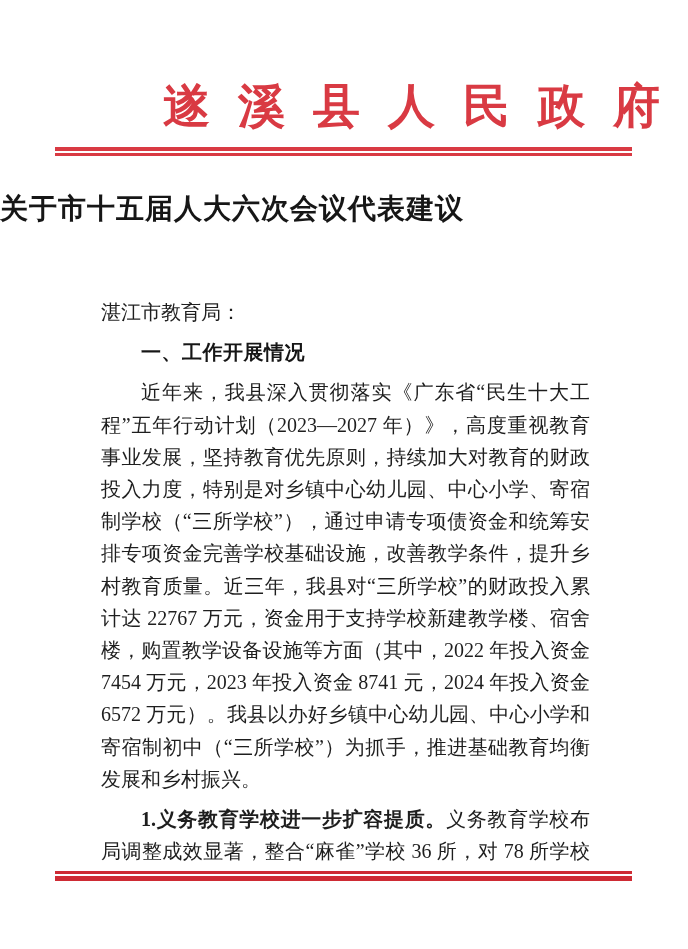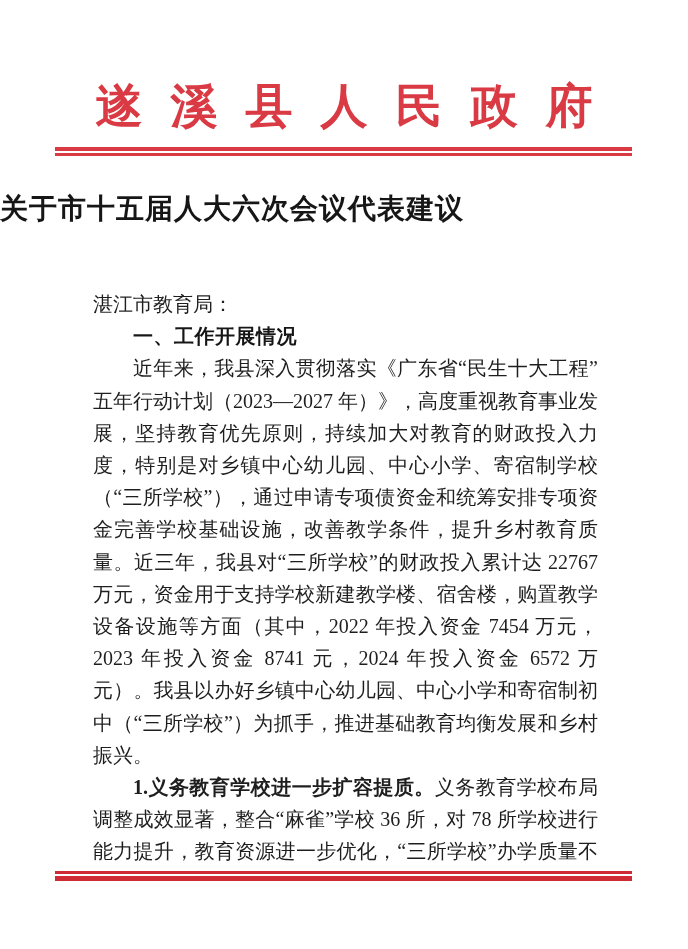--- a/index.html
+++ b/index.html
@@ -14,21 +14,21 @@
     margin:0 auto;
     background:#ffffff;
     overflow:hidden;
     box-shadow:0 0 4px rgba(0,0,0,.15);
     font-family:"Liberation Serif","DejaVu Serif",serif;
   }
   
   .letterhead{
     position:absolute;top:76px;left:0;right:0;
     height:60px;line-height:60px;
-    text-align:center;
+    text-align:right;
     font-size:47px;font-weight:700;
     letter-spacing:28px;padding-left:28px;
     color:var(--red);
     white-space:nowrap;
   }
   
   .rule{
     position:absolute;left:55px;width:577px;height:10px;
   }
   .rule-top{
@@ -58,21 +58,21 @@
   }
   .doc-title span{display:block;}
   
   .doc-body{
     position:absolute;top:288px;left:93px;width:505px;height:583px;
     overflow:hidden;
     font-size:20px;line-height:32.2px;
     text-align:justify;text-justify:inter-ideograph;
     color:var(--ink);
   }
-  .doc-body p{margin:0;padding:0;}
+  .doc-body p{margin:8px;padding:0;}
   .indent{text-indent:2em;}
   .section-heading{
     font-family:Liberation Sans, sans-serif;
     font-weight:700;color:#161616;
     letter-spacing:.5px;
   }
   .lead{font-weight:700;}
 </style>
 </head>
 <body>

